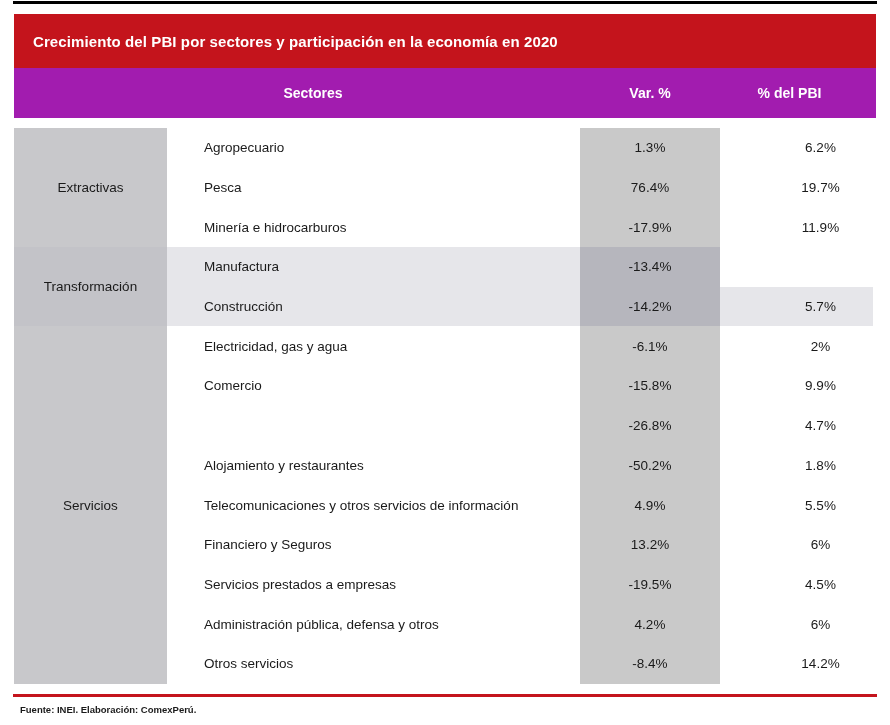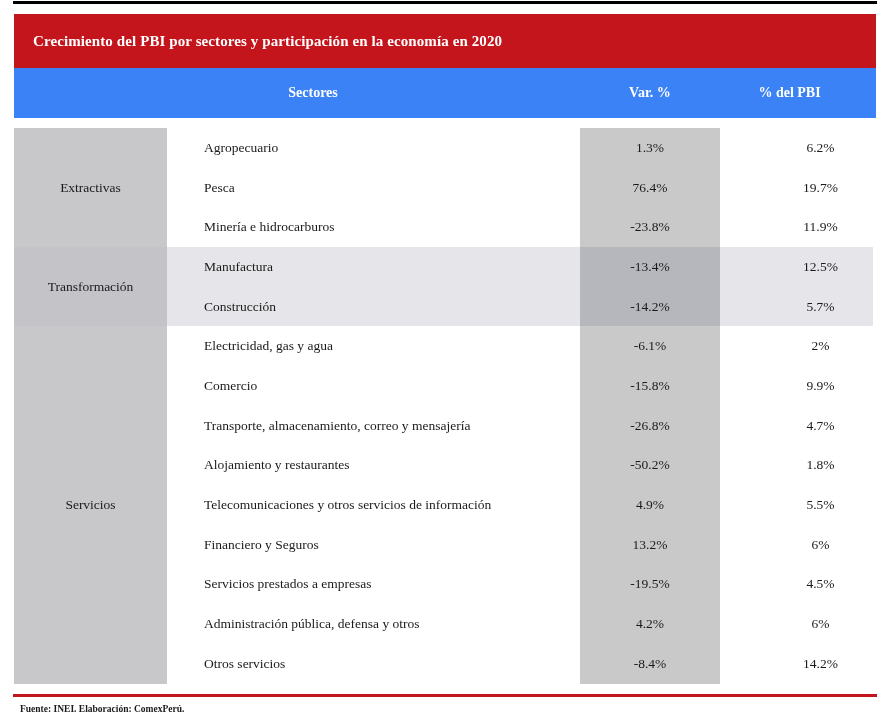--- a/index.html
+++ b/index.html
@@ -1,33 +1,33 @@
 <!DOCTYPE html>
 <html><head>
 <meta charset="utf-8">
 <style>
   html,body{margin:0;padding:0;background:#ffffff;}
   .figure{
     position:relative;
     width:890px;height:725px;
     background:#ffffff;
-    font-family:Liberation Serif, serif;
+    font-family:Liberation Sans, sans-serif;
     color:#1a1a1a;
     overflow:hidden;
   }
   .top-rule{height:3px;background:#000000;margin:1px 13px 0 13px;}
   .banner{
     margin:10px 14px 0 14px;height:54px;
     background:#c4141c;
     display:flex;align-items:center;
     padding-left:19px;box-sizing:border-box;
   }
   .banner span{color:#ffffff;font-weight:bold;font-size:15px;letter-spacing:.1px;}
   .thead{
-    margin:0 14px;height:50px;background:#3b82f6;
+    margin:0 14px;height:50px;background:#a21caf;
     display:grid;grid-template-columns:153px 413px 140px 153px;
     align-items:center;
   }
   .th{color:#ffffff;font-weight:bold;font-size:14px;text-align:center;}
   .th-sectores{grid-column:1 / 3;padding-left:32px;}
   .th-var{grid-column:3;}
   .th-pbi{grid-column:4;padding-right:14px;}
   .table{
     margin:10px 14px 0 14px;
     display:grid;
@@ -76,40 +76,38 @@
 
     <div class="cell name" style="grid-row:1">Agropecuario</div>
     <div class="cell var" style="grid-row:1">1.3%</div>
     <div class="cell pbi" style="grid-row:1">6.2%</div>
 
     <div class="cell name" style="grid-row:2">Pesca</div>
     <div class="cell var" style="grid-row:2">76.4%</div>
     <div class="cell pbi" style="grid-row:2">19.7%</div>
 
     <div class="cell name" style="grid-row:3">Minería e hidrocarburos</div>
-    <div class="cell var" style="grid-row:3">-23.8%</div>
+    <div class="cell var" style="grid-row:3">-17.9%</div>
     <div class="cell pbi" style="grid-row:3">11.9%</div>
 
     <div class="cell name band" style="grid-row:4">Manufactura</div>
     <div class="cell var band" style="grid-row:4">-13.4%</div>
-    <div class="cell pbi band" style="grid-row:4">12.5%</div>
 
     <div class="cell name band" style="grid-row:5">Construcción</div>
     <div class="cell var band" style="grid-row:5">-14.2%</div>
     <div class="cell pbi band" style="grid-row:5">5.7%</div>
 
     <div class="cell name" style="grid-row:6">Electricidad, gas y agua</div>
     <div class="cell var" style="grid-row:6">-6.1%</div>
     <div class="cell pbi" style="grid-row:6">2%</div>
 
     <div class="cell name" style="grid-row:7">Comercio</div>
     <div class="cell var" style="grid-row:7">-15.8%</div>
     <div class="cell pbi" style="grid-row:7">9.9%</div>
 
-    <div class="cell name" style="grid-row:8">Transporte, almacenamiento, correo y mensajería</div>
     <div class="cell var" style="grid-row:8">-26.8%</div>
     <div class="cell pbi" style="grid-row:8">4.7%</div>
 
     <div class="cell name" style="grid-row:9">Alojamiento y restaurantes</div>
     <div class="cell var" style="grid-row:9">-50.2%</div>
     <div class="cell pbi" style="grid-row:9">1.8%</div>
 
     <div class="cell name" style="grid-row:10">Telecomunicaciones y otros servicios de información</div>
     <div class="cell var" style="grid-row:10">4.9%</div>
     <div class="cell pbi" style="grid-row:10">5.5%</div>

